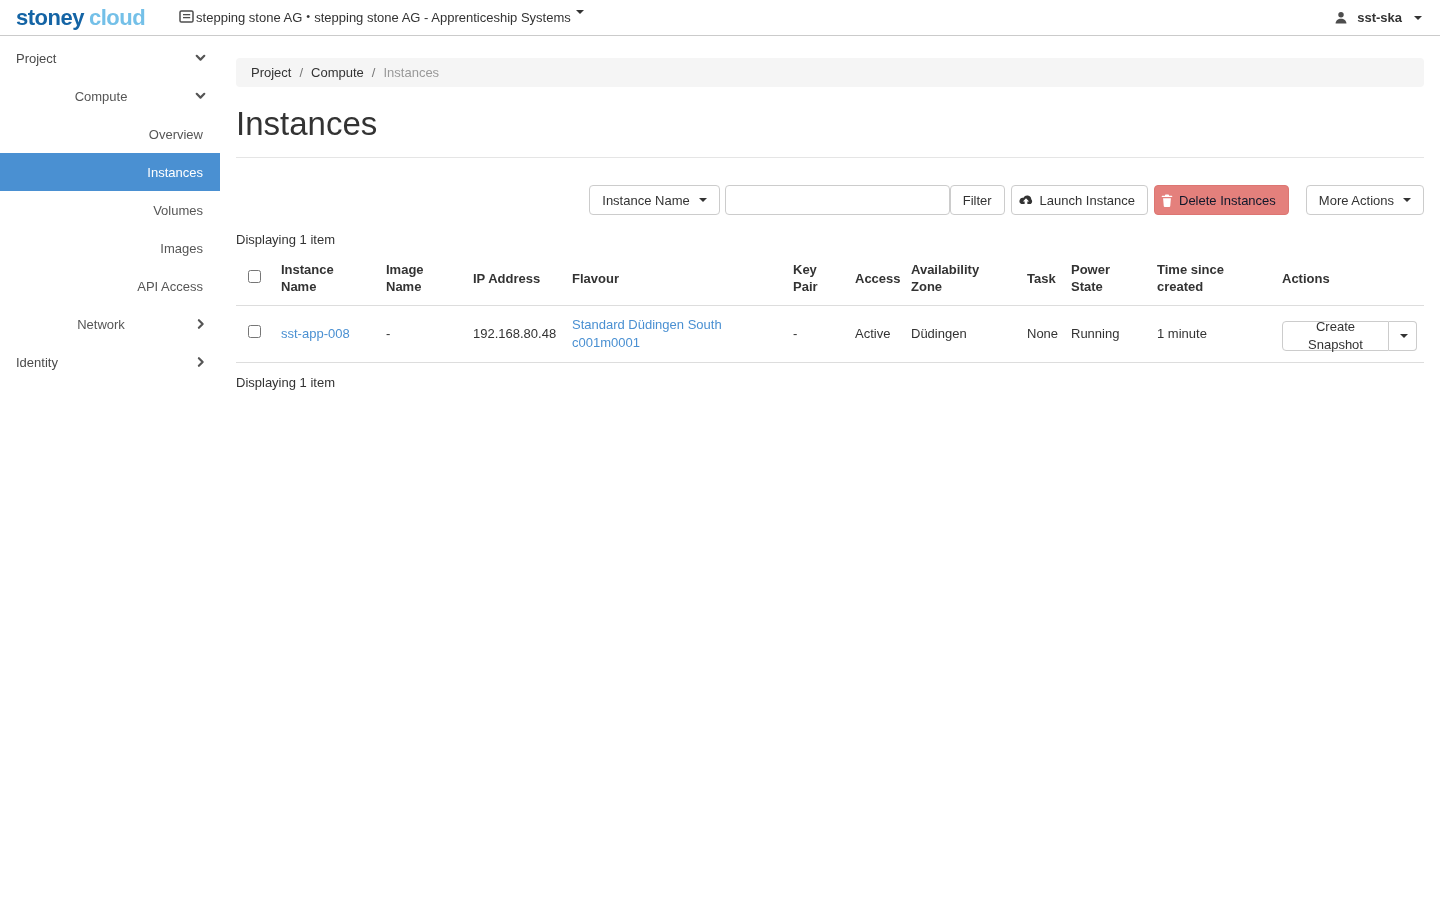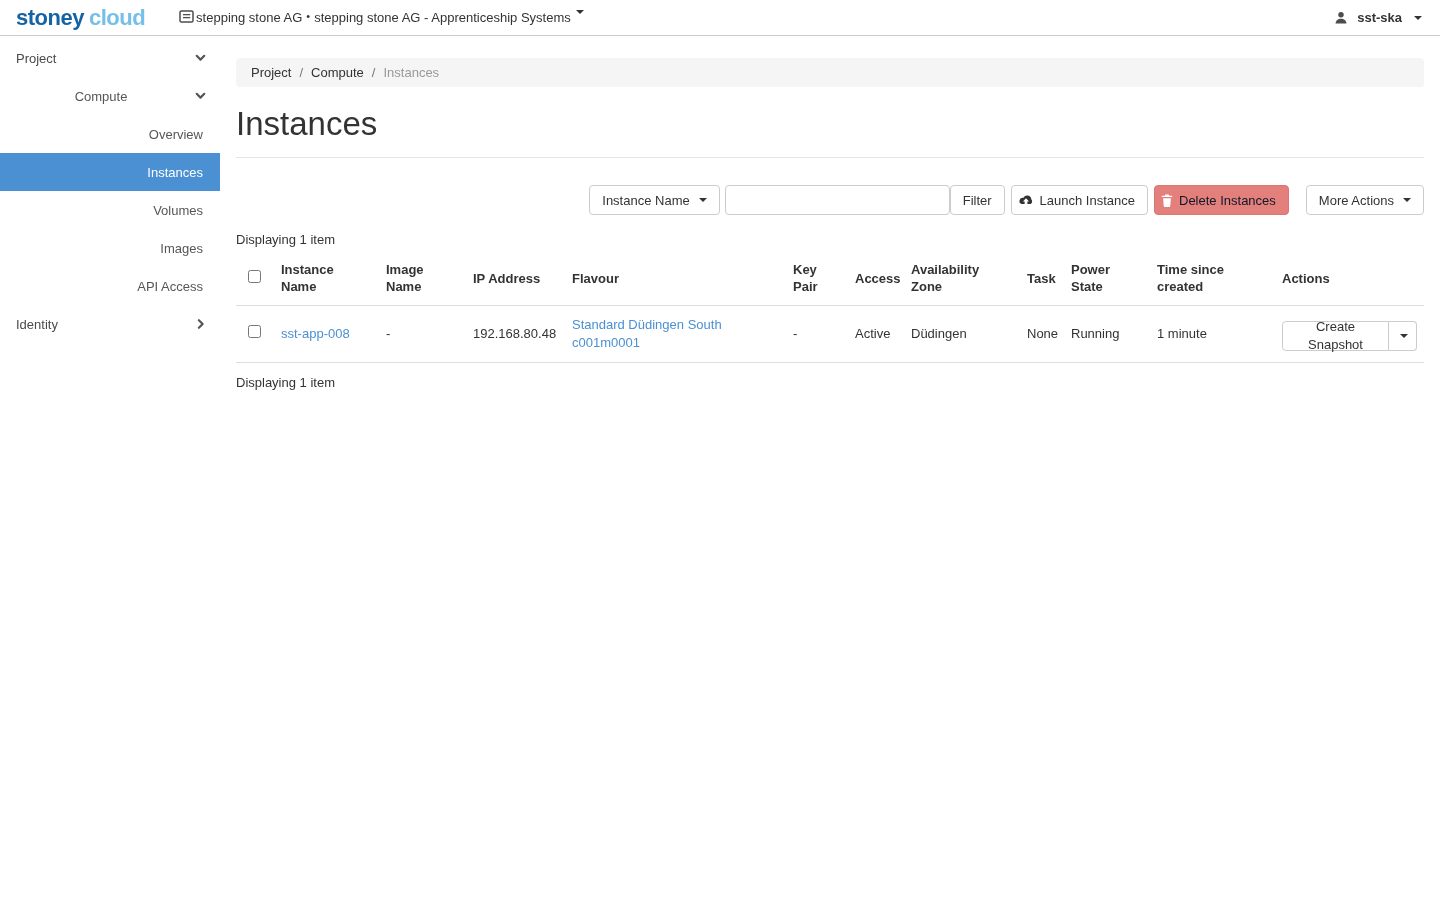--- a/index.html
+++ b/index.html
@@ -158,20 +158,28 @@
     <span>Instances</span>
   </div>
   <div class="nav-item lvl3">
     <span>Volumes</span>
   </div>
   <div class="nav-item lvl3">
     <span>Images</span>
   </div>
   <div class="nav-item lvl3">
     <span>API Access</span>
+  </div>
+  <div class="nav-item lvl2">
+    <span>Network</span>
+    <span class="chev">
+        <svg width="13" height="13" viewBox="0 0 12 12">
+          <path d="M4.5 2.5 L8 6 L4.5 9.5" fill="none" stroke="currentColor" stroke-width="2" stroke-linecap="round" stroke-linejoin="round"></path>
+        </svg>
+      </span>
   </div>
   <div class="nav-item lvl1">
     <span>Identity</span>
     <span class="chev">
         <svg width="13" height="13" viewBox="0 0 12 12">
           <path d="M4.5 2.5 L8 6 L4.5 9.5" fill="none" stroke="currentColor" stroke-width="2" stroke-linecap="round" stroke-linejoin="round"></path>
         </svg>
       </span>
   </div>
 </nav>

